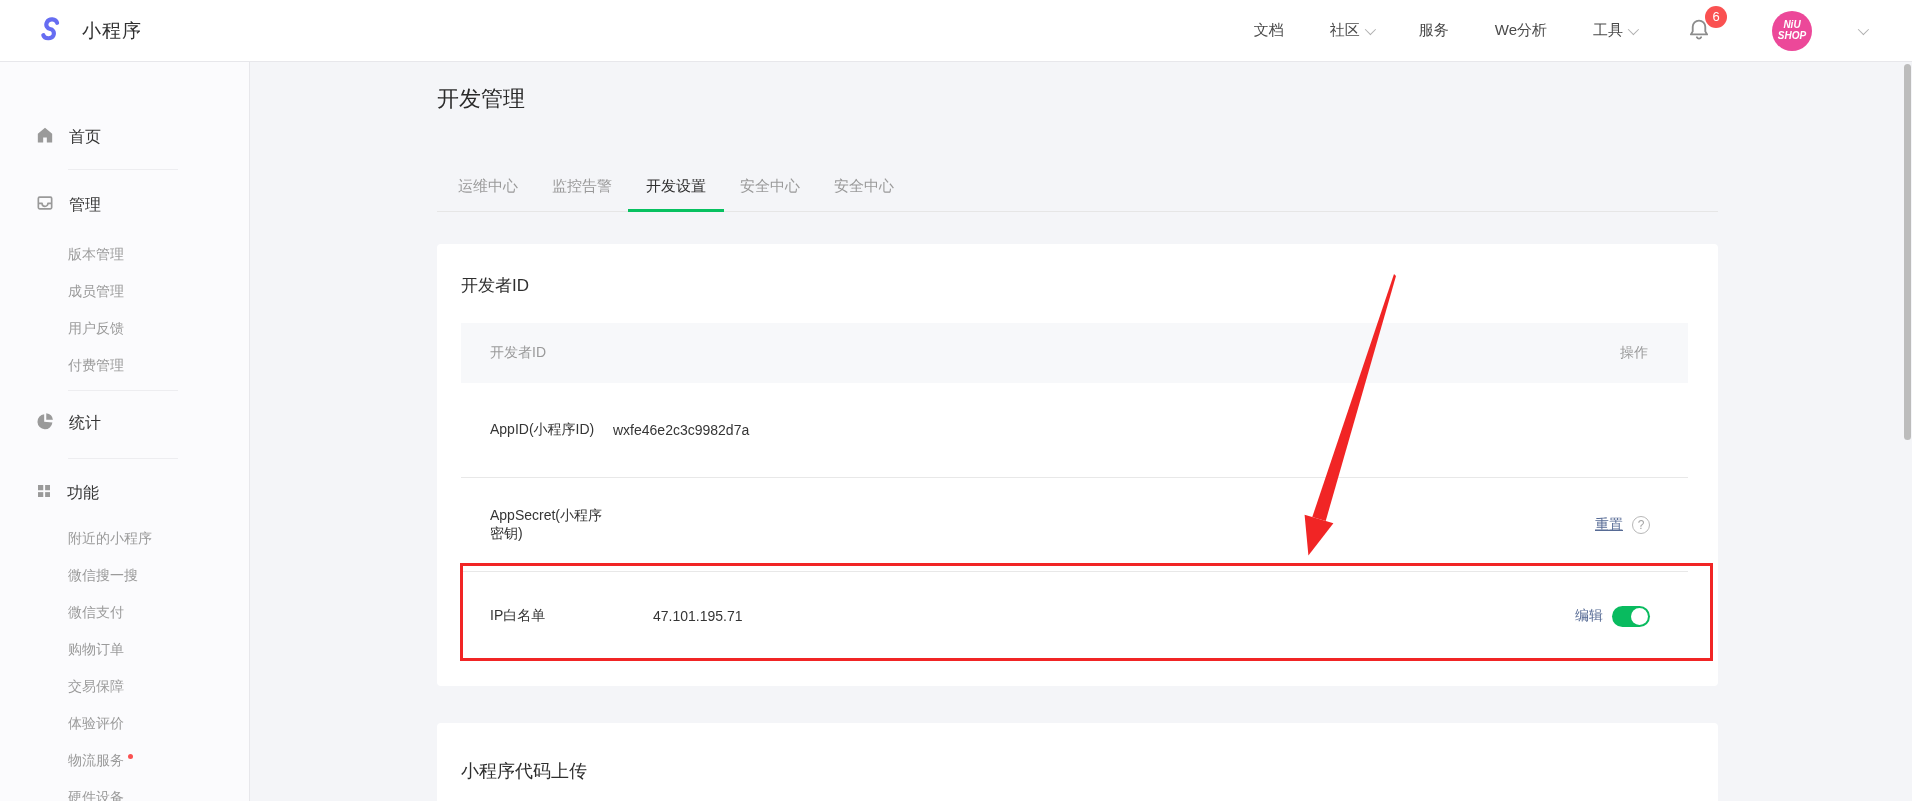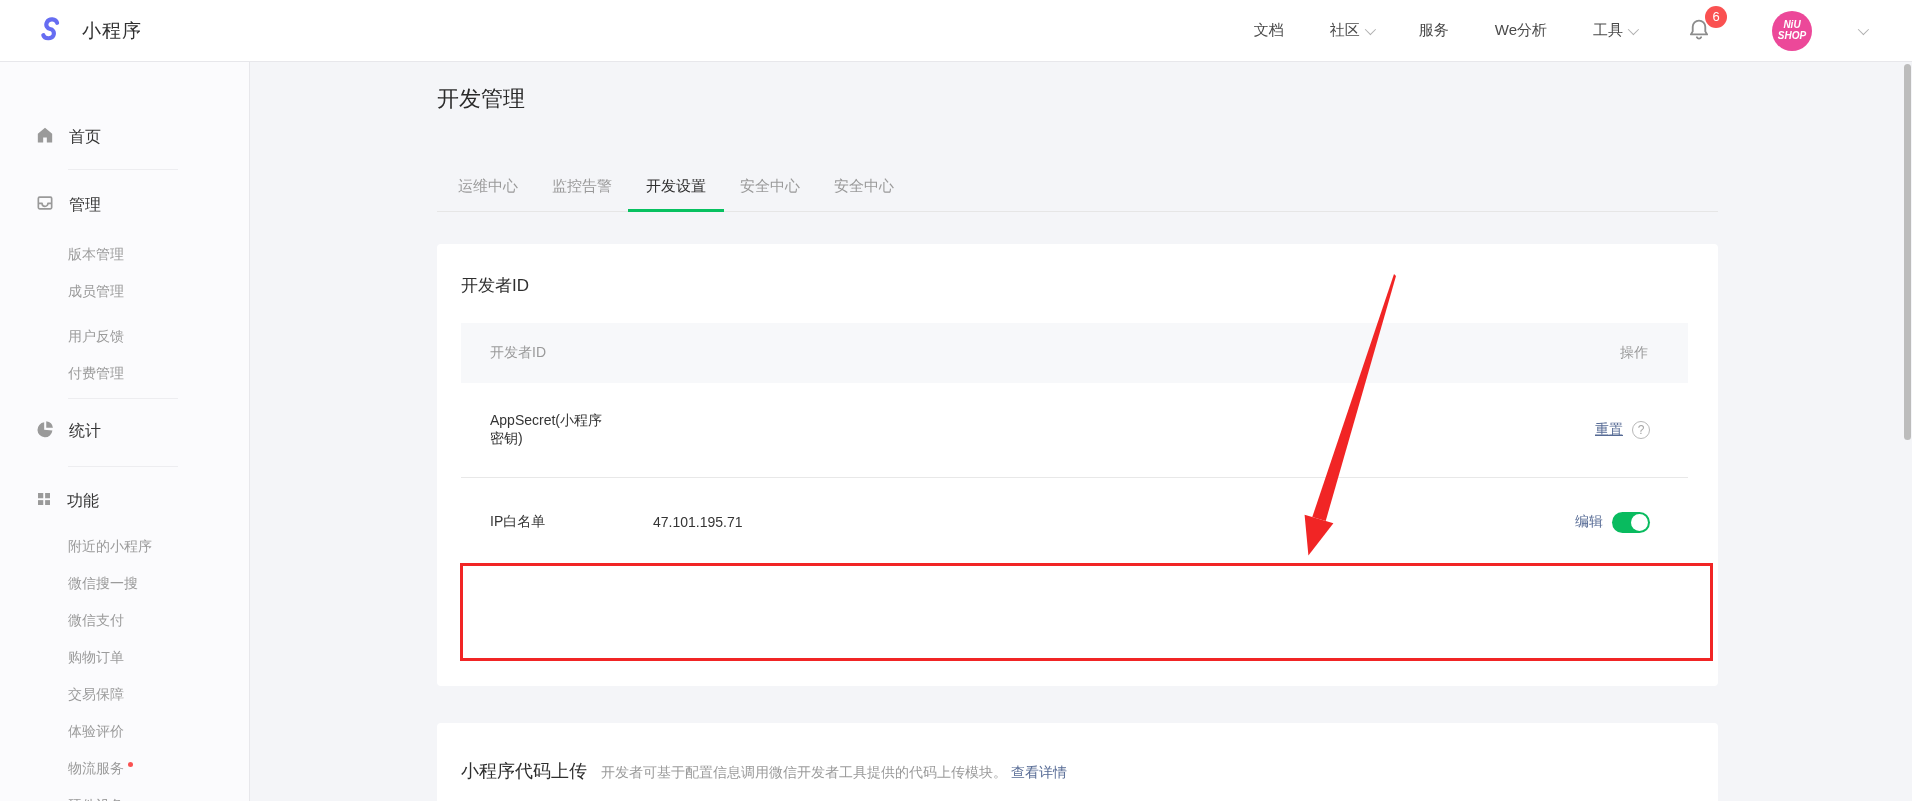--- a/index.html
+++ b/index.html
@@ -150,21 +150,21 @@
         </svg>
       </span>
       <span>管理</span>
     </div>
     <div class="side-sub" style="margin-top:28px">
         <span>版本管理</span>
       </div>
     <div class="side-sub" style="margin-top:17px">
         <span>成员管理</span>
       </div>
-    <div class="side-sub" style="margin-top:25px">
+    <div class="side-sub" style="margin-top:17px">
         <span>用户反馈</span>
       </div>
     <div class="side-sub" style="margin-top:17px">
         <span>付费管理</span>
       </div>
 
     <div class="side-div" style="margin-top:13px"></div>
 
     <div class="side-top" style="margin-top:19px">
       <span>
@@ -229,20 +229,24 @@
       </div>
 
       <div class="card card1">
         <div class="section-title">开发者ID</div>
 
         <div class="table-head">
           <span>开发者ID</span>
           <span>操作</span>
         </div>
 
+        <div class="row row-1">
+          <span class="row-label">AppID(小程序ID)</span>
+          <span class="row-value">wxfe46e2c3c9982d7a</span>
+        </div>
 
         <div class="row row-2">
           <span class="row-label">AppSecret(小程序密钥)</span>
           <span class="row-action">
             <span class="link u">重置</span>
             <span class="help">?</span>
           </span>
         </div>
 
         <div class="row row-3">
@@ -254,24 +258,20 @@
                 <span class="knob"></span>
               </span>
           </span>
         </div>
 
         <div class="hl-box"></div>
       </div>
 
       <div class="card card2">
         <span class="card2-title">小程序代码上传</span>
-        <span class="card2-desc">
-          <span>开发者可基于配置信息调用微信开发者工具提供的代码上传模块。</span>
-          <span class="link">查看详情</span>
-        </span>
       </div>
     </div>
 
     <svg class="arrow-svg" width="1662" height="739" viewBox="0 0 1662 739">
       <polygon points="1144,212 1062.3,455 1075.7,459 1146,214" fill="#f12525"></polygon>
       <polygon points="1054.6,452.8 1083.4,461.2 1058.4,493.6" fill="#f12525"></polygon>
     </svg>
   </div>
 </div>
 

